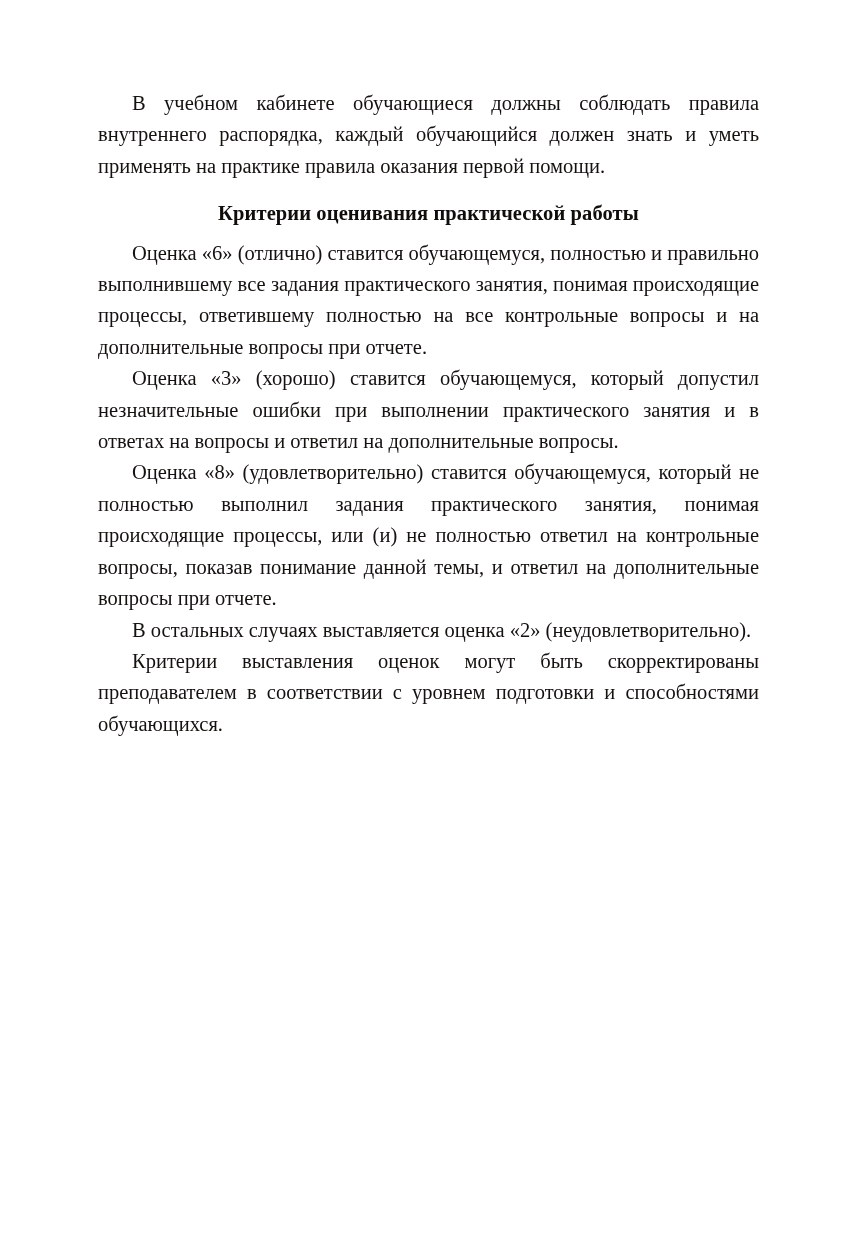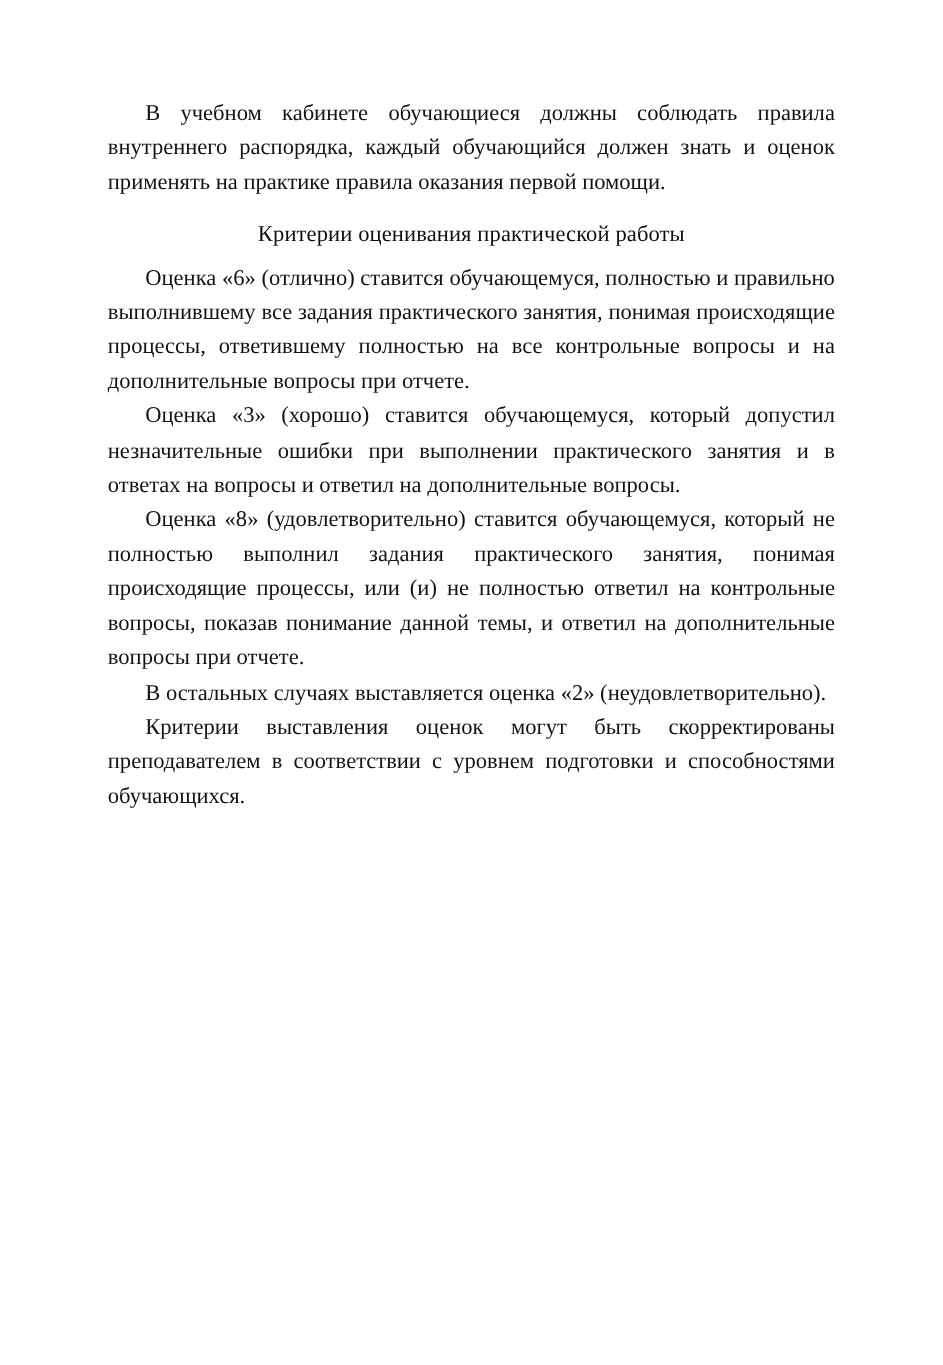--- a/index.html
+++ b/index.html
@@ -33,34 +33,34 @@
     text-justify: inter-word;
     text-indent: 34px;
     hyphens: manual;
     -webkit-hyphens: manual;
     color: #14110f;
   }
   h2.heading {
     margin: 16px 0 8px 0;
     font-size: 20.5px;
     line-height: 31.4px;
-    font-weight: normal;
+    font-weight: bold;
     text-align: center;
     text-indent: 0;
     color: #100d0b;
     letter-spacing: 0.1px;
   }
 </style>
 </head>
 <body>
 
 <div class="page">
   <div class="content">
 
-    <p class="para">В учебном кабинете обучающиеся должны соблюдать прави­ла внутреннего распорядка, каждый обучающийся должен знать и оценок применять на практике правила оказания первой по­мощи.</p>
+    <p class="para">В учебном кабинете обучающиеся должны соблюдать прави­ла внутреннего распорядка, каждый обучающийся должен знать и уметь применять на практике правила оказания первой по­мощи.</p>
 
     <h2 class="heading">Критерии оценивания практической работы</h2>
 
     <p class="para">Оценка «6» (отлично) ставится обучающемуся, полностью и правильно выполнившему все задания практического заня­тия, понимая происходящие процессы, ответившему полностью на все контрольные вопросы и на дополнительные вопросы при отчете.</p>
 
     <p class="para">Оценка «3» (хорошо) ставится обучающемуся, который допу­стил незначительные ошибки при выполнении практического занятия и в ответах на вопросы и ответил на дополнительные вопросы.</p>
 
     <p class="para">Оценка «8» (удовлетворительно) ставится обучающемуся, ко­торый не полностью выполнил задания практического занятия, понимая происходящие процессы, или (и) не полностью отве­тил на контрольные вопросы, показав понимание данной темы, и ответил на дополнительные вопросы при отчете.</p>
 
     <p class="para">В остальных случаях выставляется оценка «2» (неудовлетво­рительно).</p>

